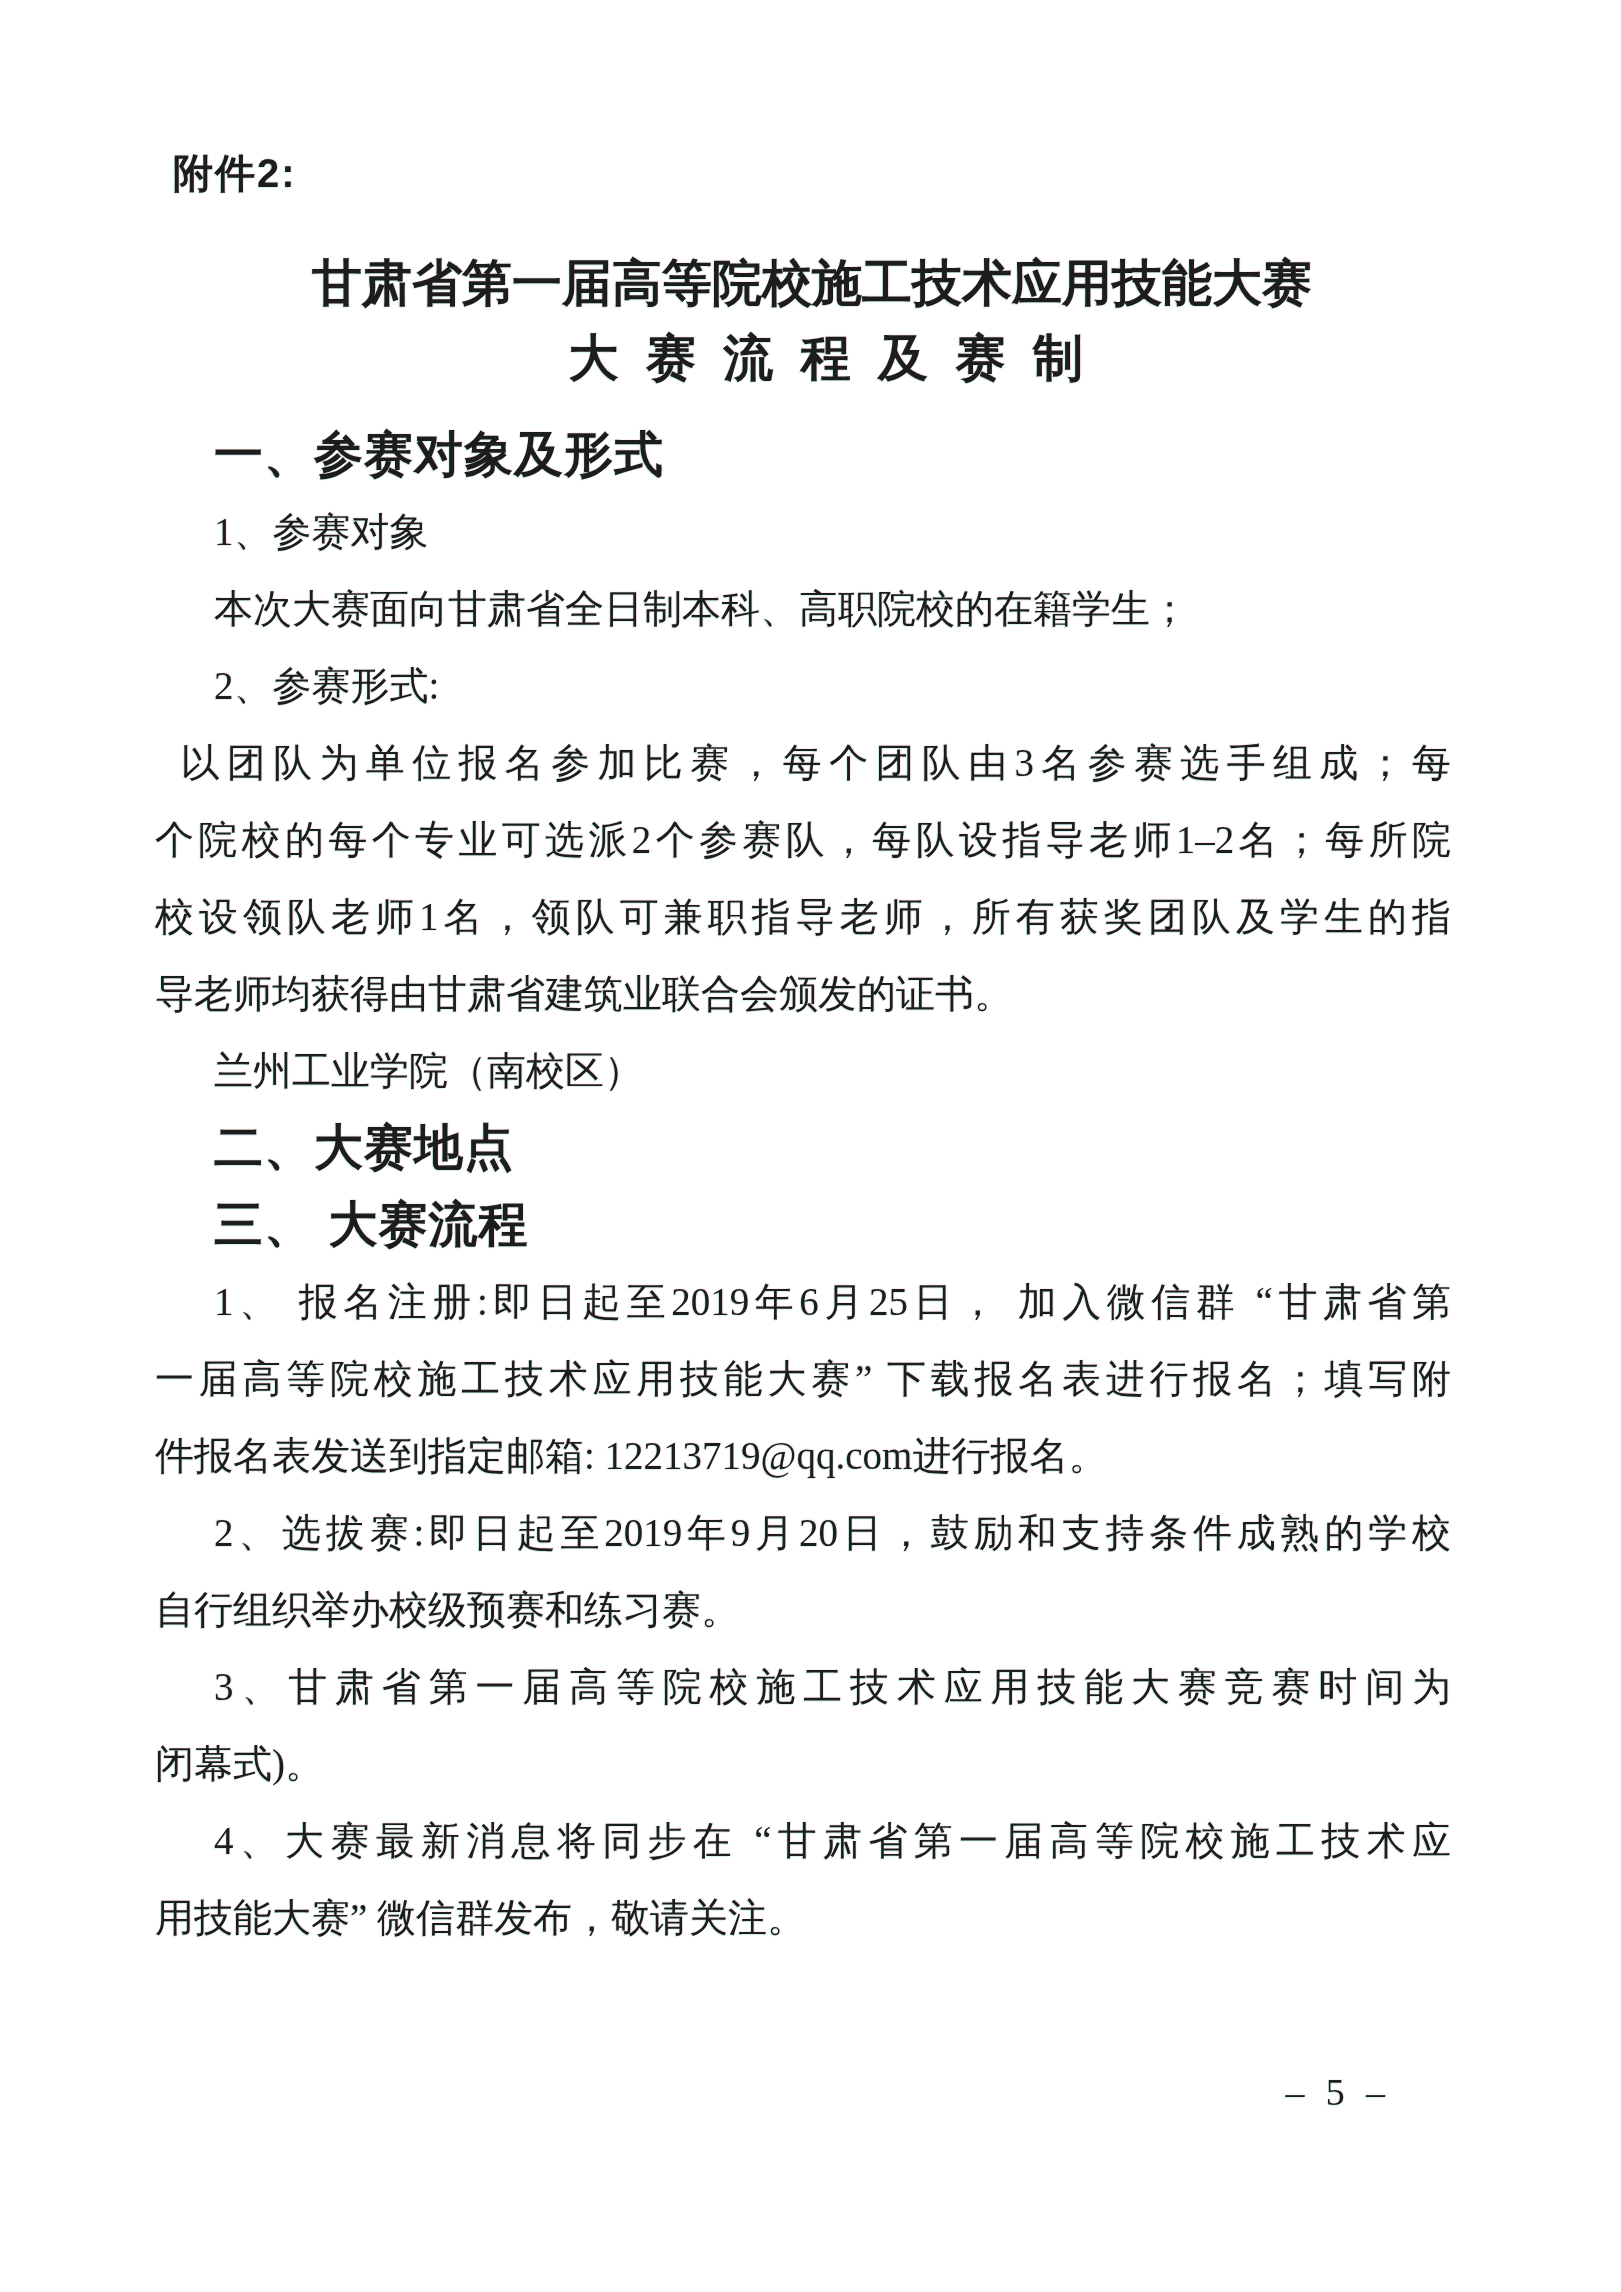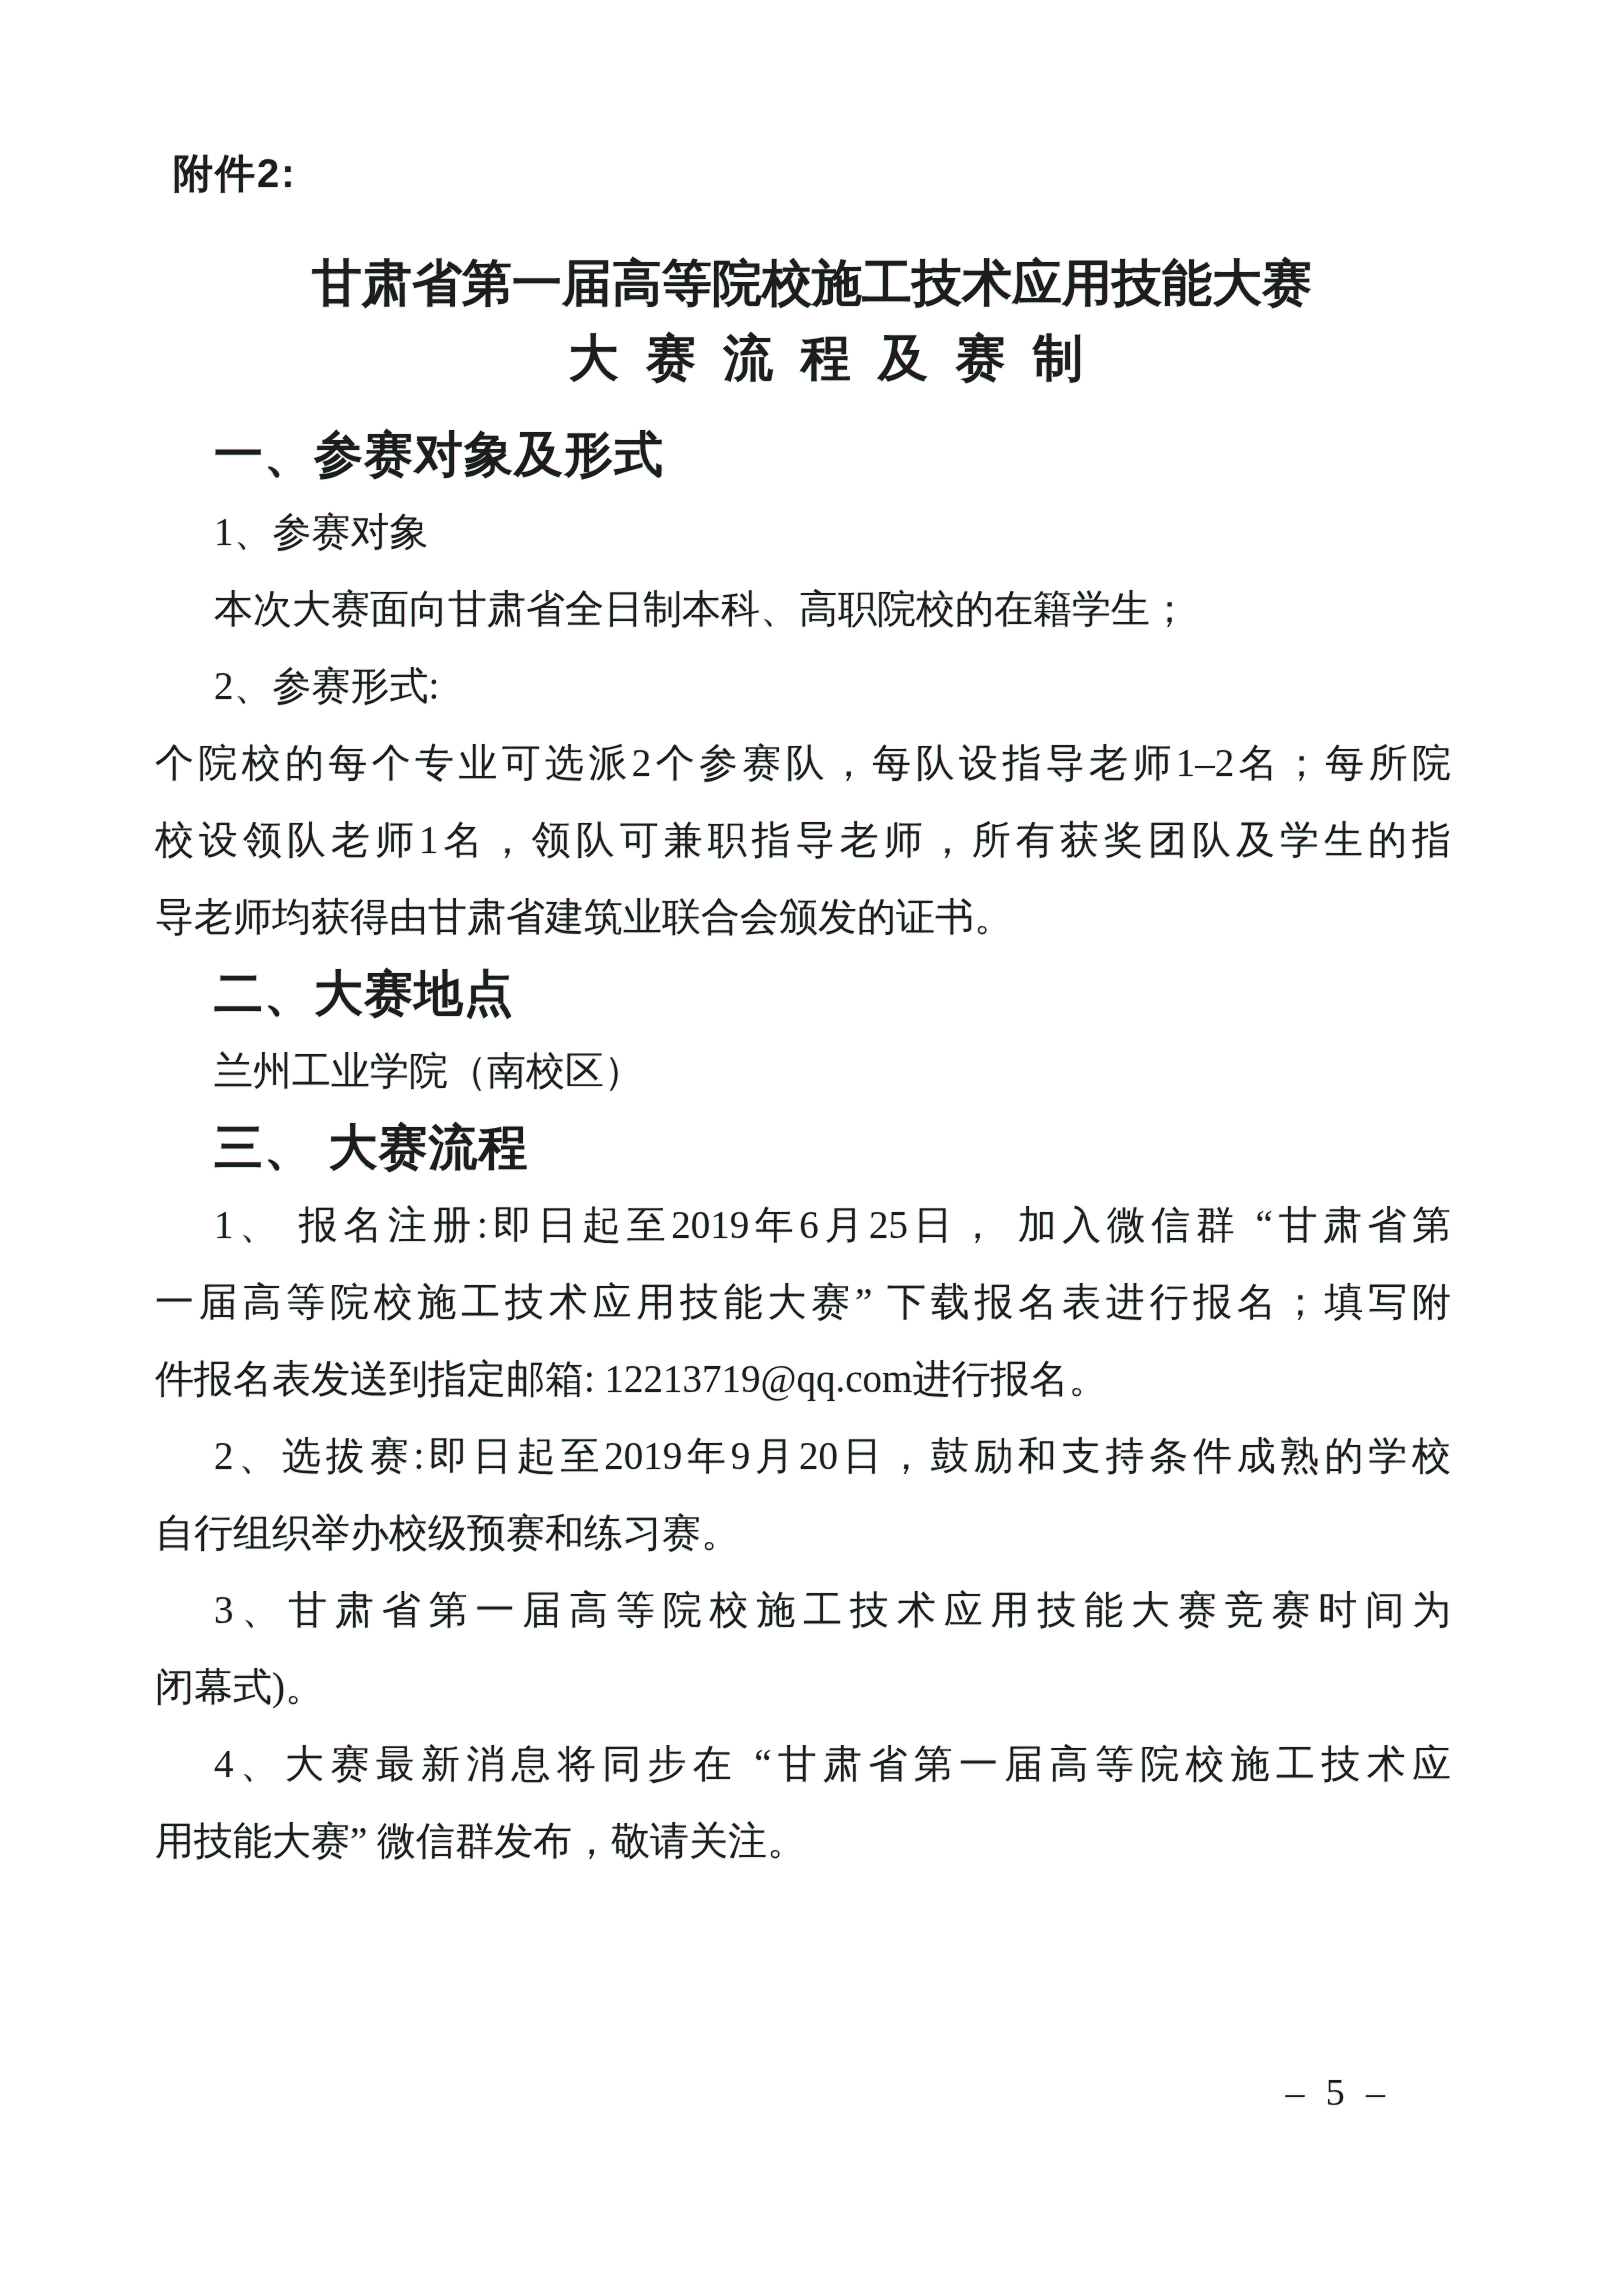--- a/index.html
+++ b/index.html
@@ -86,25 +86,26 @@
 <div class="attachment ink">附件2:</div>
 
 <div class="title-line one ink">甘肃省第一届高等院校施工技术应用技能大赛</div>
 <div class="title-line two ink">大赛流程及赛制</div>
 
 <div class="body-block">
   <div class="bline heading indent ink">一、参赛对象及形式</div>
   <div class="bline indent ink">1、参赛对象</div>
   <div class="bline indent ink">本次大赛面向甘肃省全日制本科、高职院校的在籍学生；</div>
   <div class="bline indent ink">2、参赛形式:</div>
+  <div class="bline indent-sm fill ink">以团队为单位报名参加比赛，每个团队由3名参赛选手组成；每</div>
   <div class="bline fill ink">个院校的每个专业可选派2个参赛队，每队设指导老师1–2名；每所院</div>
   <div class="bline fill ink">校设领队老师1名，领队可兼职指导老师，所有获奖团队及学生的指</div>
   <div class="bline ink">导老师均获得由甘肃省建筑业联合会颁发的证书。</div>
+  <div class="bline indent ink">兰州工业学院（南校区）</div>
   <div class="bline heading indent ink">二、大赛地点</div>
-  <div class="bline indent ink">兰州工业学院（南校区）</div>
   <div class="bline heading indent ink">三、 大赛流程</div>
   <div class="bline indent fill ink">1、 报名注册:即日起至2019年6月25日， 加入微信群 “甘肃省第</div>
   <div class="bline fill ink">一届高等院校施工技术应用技能大赛” 下载报名表进行报名；填写附</div>
   <div class="bline ink">件报名表发送到指定邮箱: 12213719@qq.com进行报名。</div>
   <div class="bline indent fill ink">2、选拔赛:即日起至2019年9月20日，鼓励和支持条件成熟的学校</div>
   <div class="bline ink">自行组织举办校级预赛和练习赛。</div>
   <div class="bline indent fill ink">3、甘肃省第一届高等院校施工技术应用技能大赛竞赛时间为</div>
   <div class="bline ink">闭幕式)。</div>
   <div class="bline indent fill ink">4、大赛最新消息将同步在 “甘肃省第一届高等院校施工技术应</div>
   <div class="bline ink">用技能大赛” 微信群发布，敬请关注。</div>

